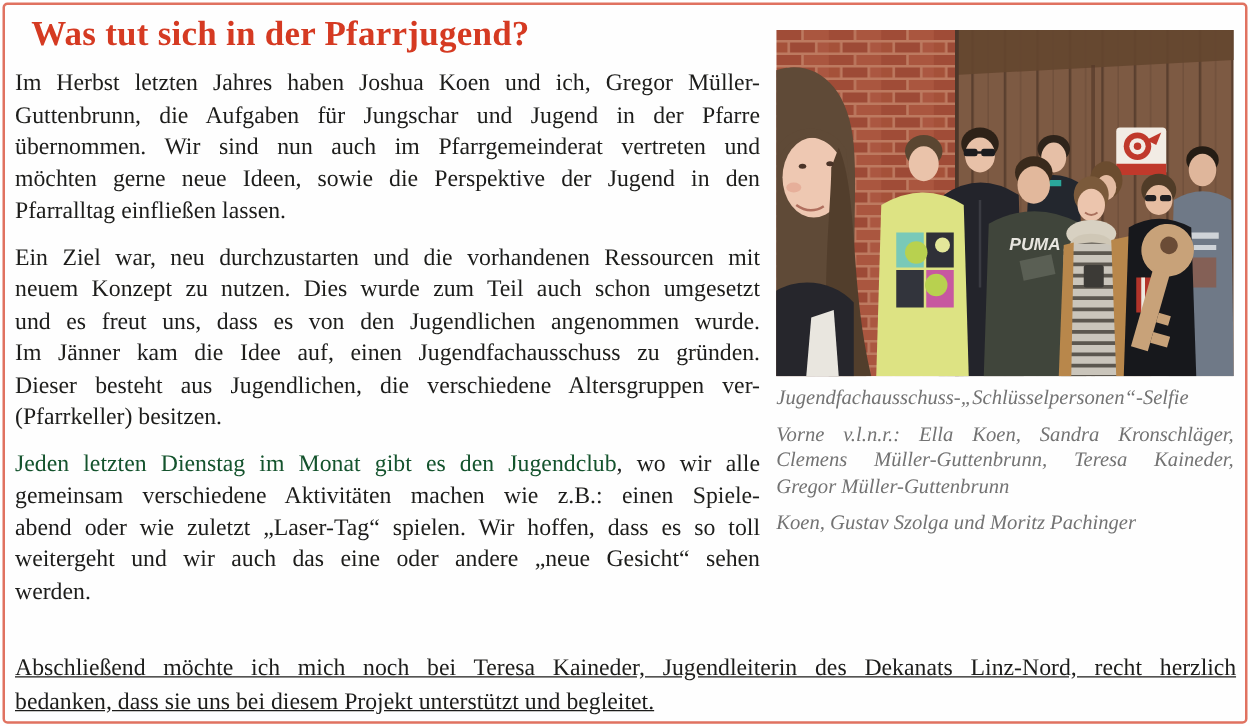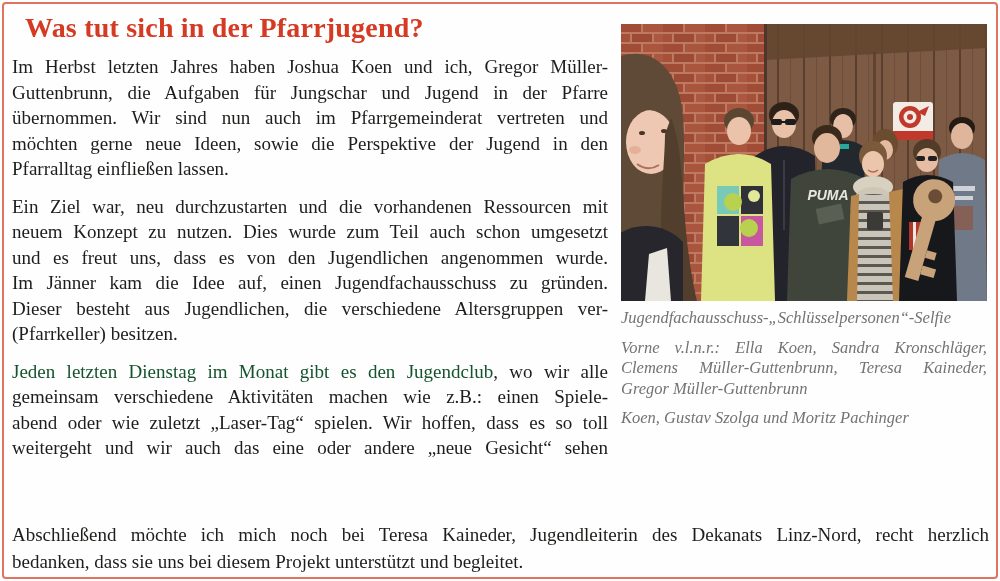--- a/index.html
+++ b/index.html
@@ -27,21 +27,21 @@
   .photo { width:366px; height:277px; }
   .photo svg { display:block; }
   figcaption { margin-top:7px; font-style:italic; font-size:16.5px; color:#737373; }
   .cap-para { margin:0 0 9px 0; }
   .cap-line {
     display:block; line-height:20.5px; overflow:hidden;
     text-align:justify; text-align-last:justify;
   }
   .cap-line.last { text-align:left; text-align-last:left; }
   .closing { position:absolute; left:12px; top:521px; width:977px; margin:0; font-size:19px; }
-  .closing .line { line-height:27px; }
+  .closing .line { line-height:27px;text-decoration:underline; }
 </style>
 </head>
 <body>
 
 <div class="page">
   <div class="page-border"></div>
 
   <h1 class="title">Was tut sich in der Pfarrjugend?</h1>
 
   <div class="text-col">
@@ -58,20 +58,21 @@
       <span class="line">und es freut uns, dass es von den Jugendlichen angenommen wurde.</span>
       <span class="line">Im Jänner kam die Idee auf, einen Jugendfachausschuss zu gründen.</span>
       <span class="line">Dieser besteht aus Jugendlichen, die verschiedene Altersgruppen ver-</span>
       <span class="line last">(Pfarrkeller) besitzen.</span>
     </p>
     <p class="para">
       <span class="line"><span class="red">Jeden letzten Dienstag im Monat gibt es den Jugendclub</span><span>, wo wir alle</span></span>
       <span class="line">gemeinsam verschiedene Aktivitäten machen wie z.B.: einen Spiele-</span>
       <span class="line">abend oder wie zuletzt „Laser-Tag“ spielen. Wir hoffen, dass es so toll</span>
       <span class="line">weitergeht und wir auch das eine oder andere „neue Gesicht“ sehen</span>
+      <span class="line last">werden.</span>
     </p>
   </div>
 
   <figure class="photo-fig">
     <div class="photo">
       <svg width="366" height="277" viewBox="0 0 366 277" xmlns="http://www.w3.org/2000/svg">
         <defs>
           <pattern id="bricks" width="42" height="20" patternUnits="userSpaceOnUse">
             <rect width="42" height="20" fill="#bd7a60"></rect>
             <rect x="0" y="0" width="20" height="8" fill="#a04c37"></rect>

